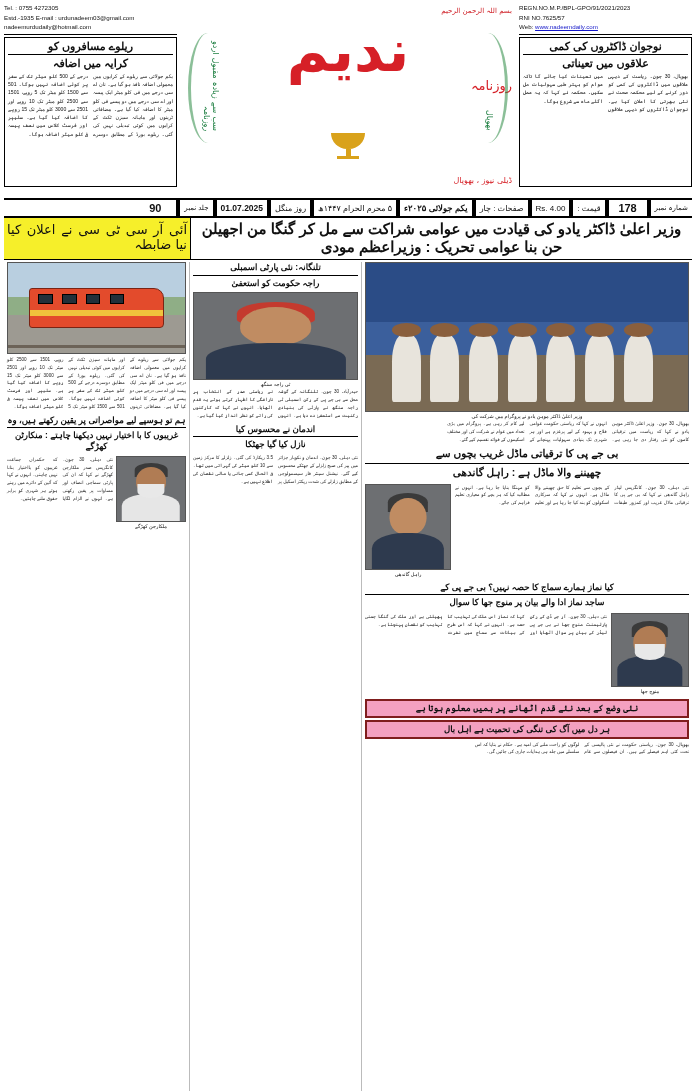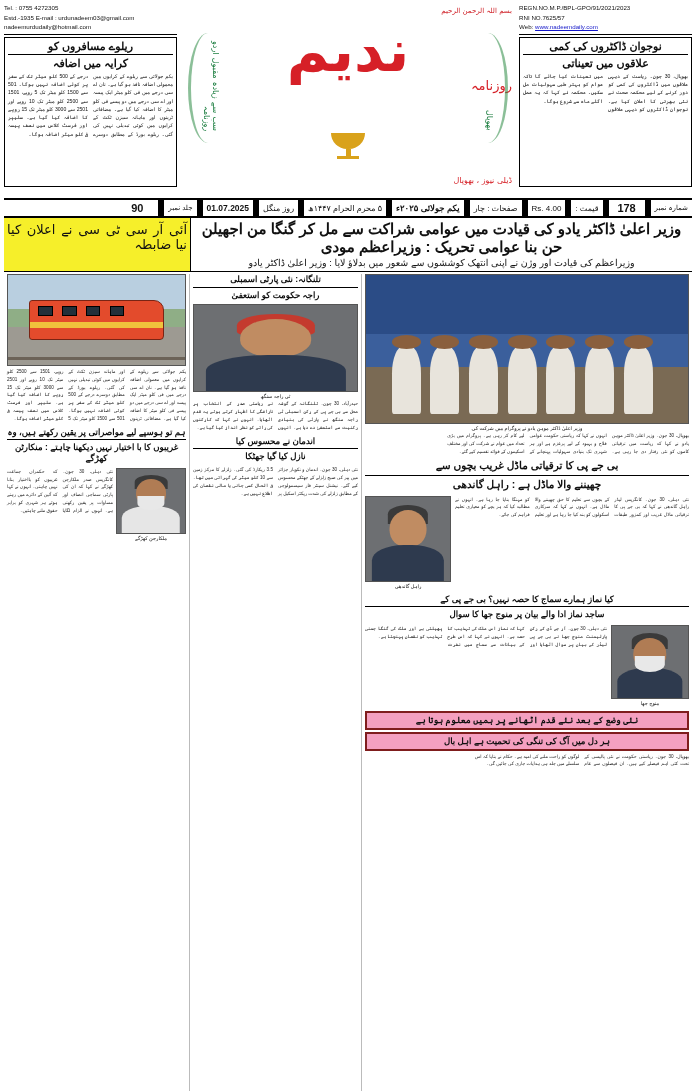--- a/index.html
+++ b/index.html
@@ -153,21 +153,21 @@
     align-items: stretch;
     border-bottom: 2px solid #000;
     border-top: 1px solid #000;
     height: 19px;
     font-size: 8px;
     direction: rtl;
   }
   .infostrip > div {
     display: flex; align-items: center; justify-content: center;
     padding: 0 4px;
-    border-left: 6px solid #000000;
+    border-left: 4px solid #000000;
     white-space: nowrap;
   }
   .infostrip > div:last-child { border-left: none; }
   .vol-num, .iss-num {
     background: #fff; font-weight: bold; font-size: 11px;
     width: 42px;
   }
   .lbl { font-size: 7px; }
   .strip-date { font-weight: bold; font-size: 8.5px; }
   
@@ -361,21 +361,20 @@
     <div>۵ محرم الحرام ۱۴۴۷ھ</div>
     <div>روز منگل</div>
     <div class="strip-date">01.07.2025</div>
     <div class="lbl">جلد نمبر</div>
     <div class="vol-num">90</div>
   </div>
 
   <div class="headline-row">
     <div class="hl-main">
       <h1>وزیر اعلیٰ ڈاکٹر یادو کی قیادت میں عوامی شراکت سے مل کر گنگا من اجھیلن حن بنا عوامی تحریک : وزیراعظم مودی</h1>
-      <h2>وزیراعظم کی قیادت اور وژن نے اپنی انتھک کوششوں سے شعور میں بدلاؤ لایا : وزیر اعلیٰ ڈاکٹر یادو</h2>
     </div>
     <div class="hl-left">
       <div class="sub urdu">آئی آر سی ٹی سی نے اعلان کیا نیا ضابطہ</div>
     </div>
   </div>
 
   <div class="content">
 
     <div class="col colA">
 

